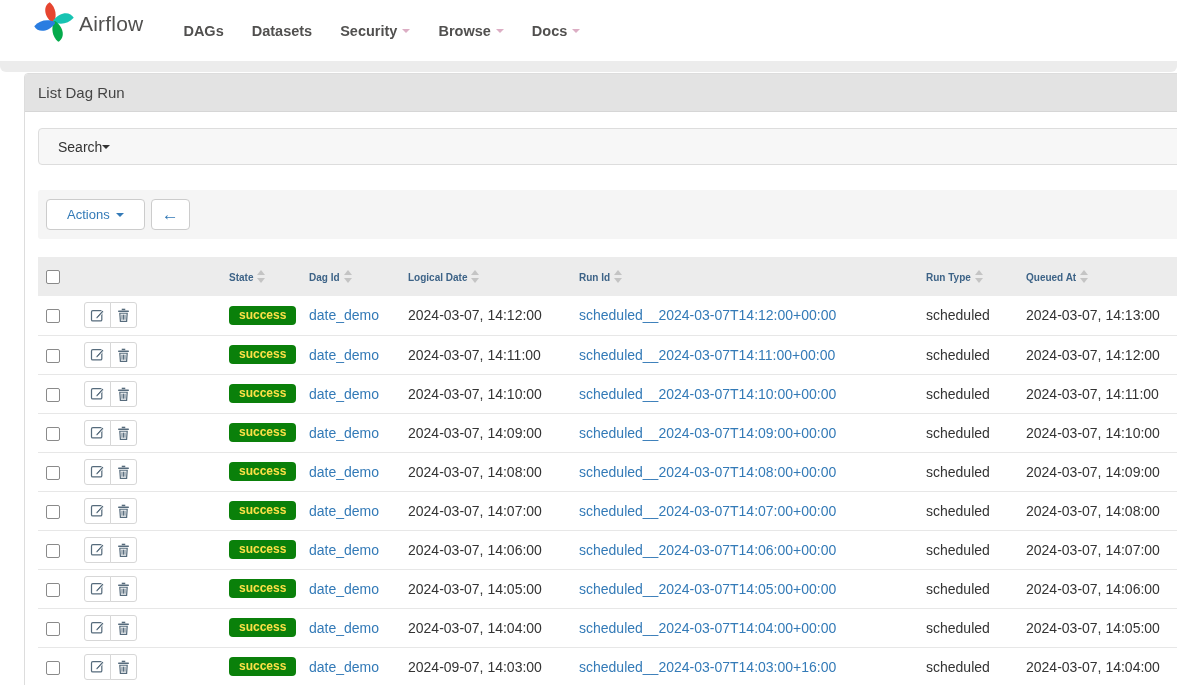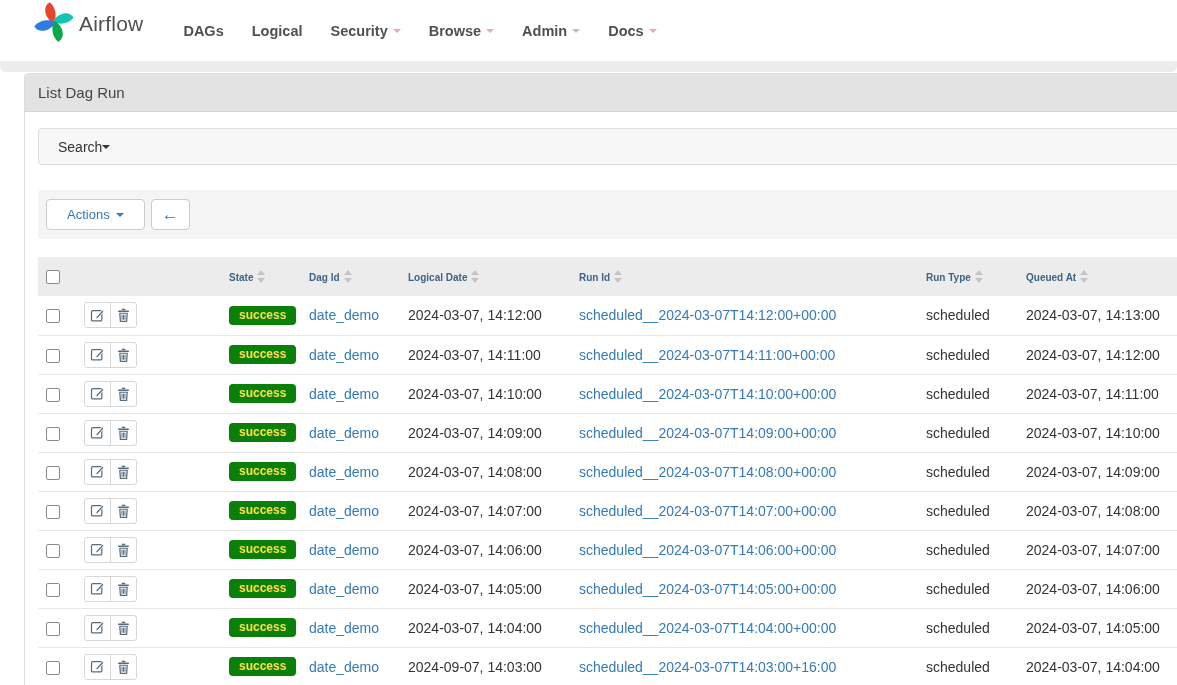--- a/index.html
+++ b/index.html
@@ -75,24 +75,23 @@
         <path d="M50 52 C57 36 55 16 40 3 C25 11 24 34 46 52 Z" fill="var(--logo-red)"></path>
         <path d="M50 52 C57 36 55 16 40 3 C25 11 24 34 46 52 Z" fill="var(--logo-teal)" transform="rotate(90 50 50)"></path>
         <path d="M50 52 C57 36 55 16 40 3 C25 11 24 34 46 52 Z" fill="var(--logo-green)" transform="rotate(180 50 50)"></path>
         <path d="M50 52 C57 36 55 16 40 3 C25 11 24 34 46 52 Z" fill="var(--logo-blue)" transform="rotate(270 50 50)"></path>
       </svg>
     </span>
     <span class="brand-text">Airflow</span>
   </a>
   <nav class="nav-menu">
       <a class="nav-item">DAGs</a>
-      <a class="nav-item">Logical</a>
+      <a class="nav-item">Datasets</a>
       <a class="nav-item">Security<span class="caret pink"></span></a>
       <a class="nav-item">Browse<span class="caret pink"></span></a>
-      <a class="nav-item">Admin<span class="caret pink"></span></a>
       <a class="nav-item">Docs<span class="caret pink"></span></a>
     </nav>
 </header>
 <div class="subnav"></div>
 
 <div class="panel">
   <div class="panel-heading">List Dag Run</div>
   <div class="panel-body">
 
     <div class="search-box">

